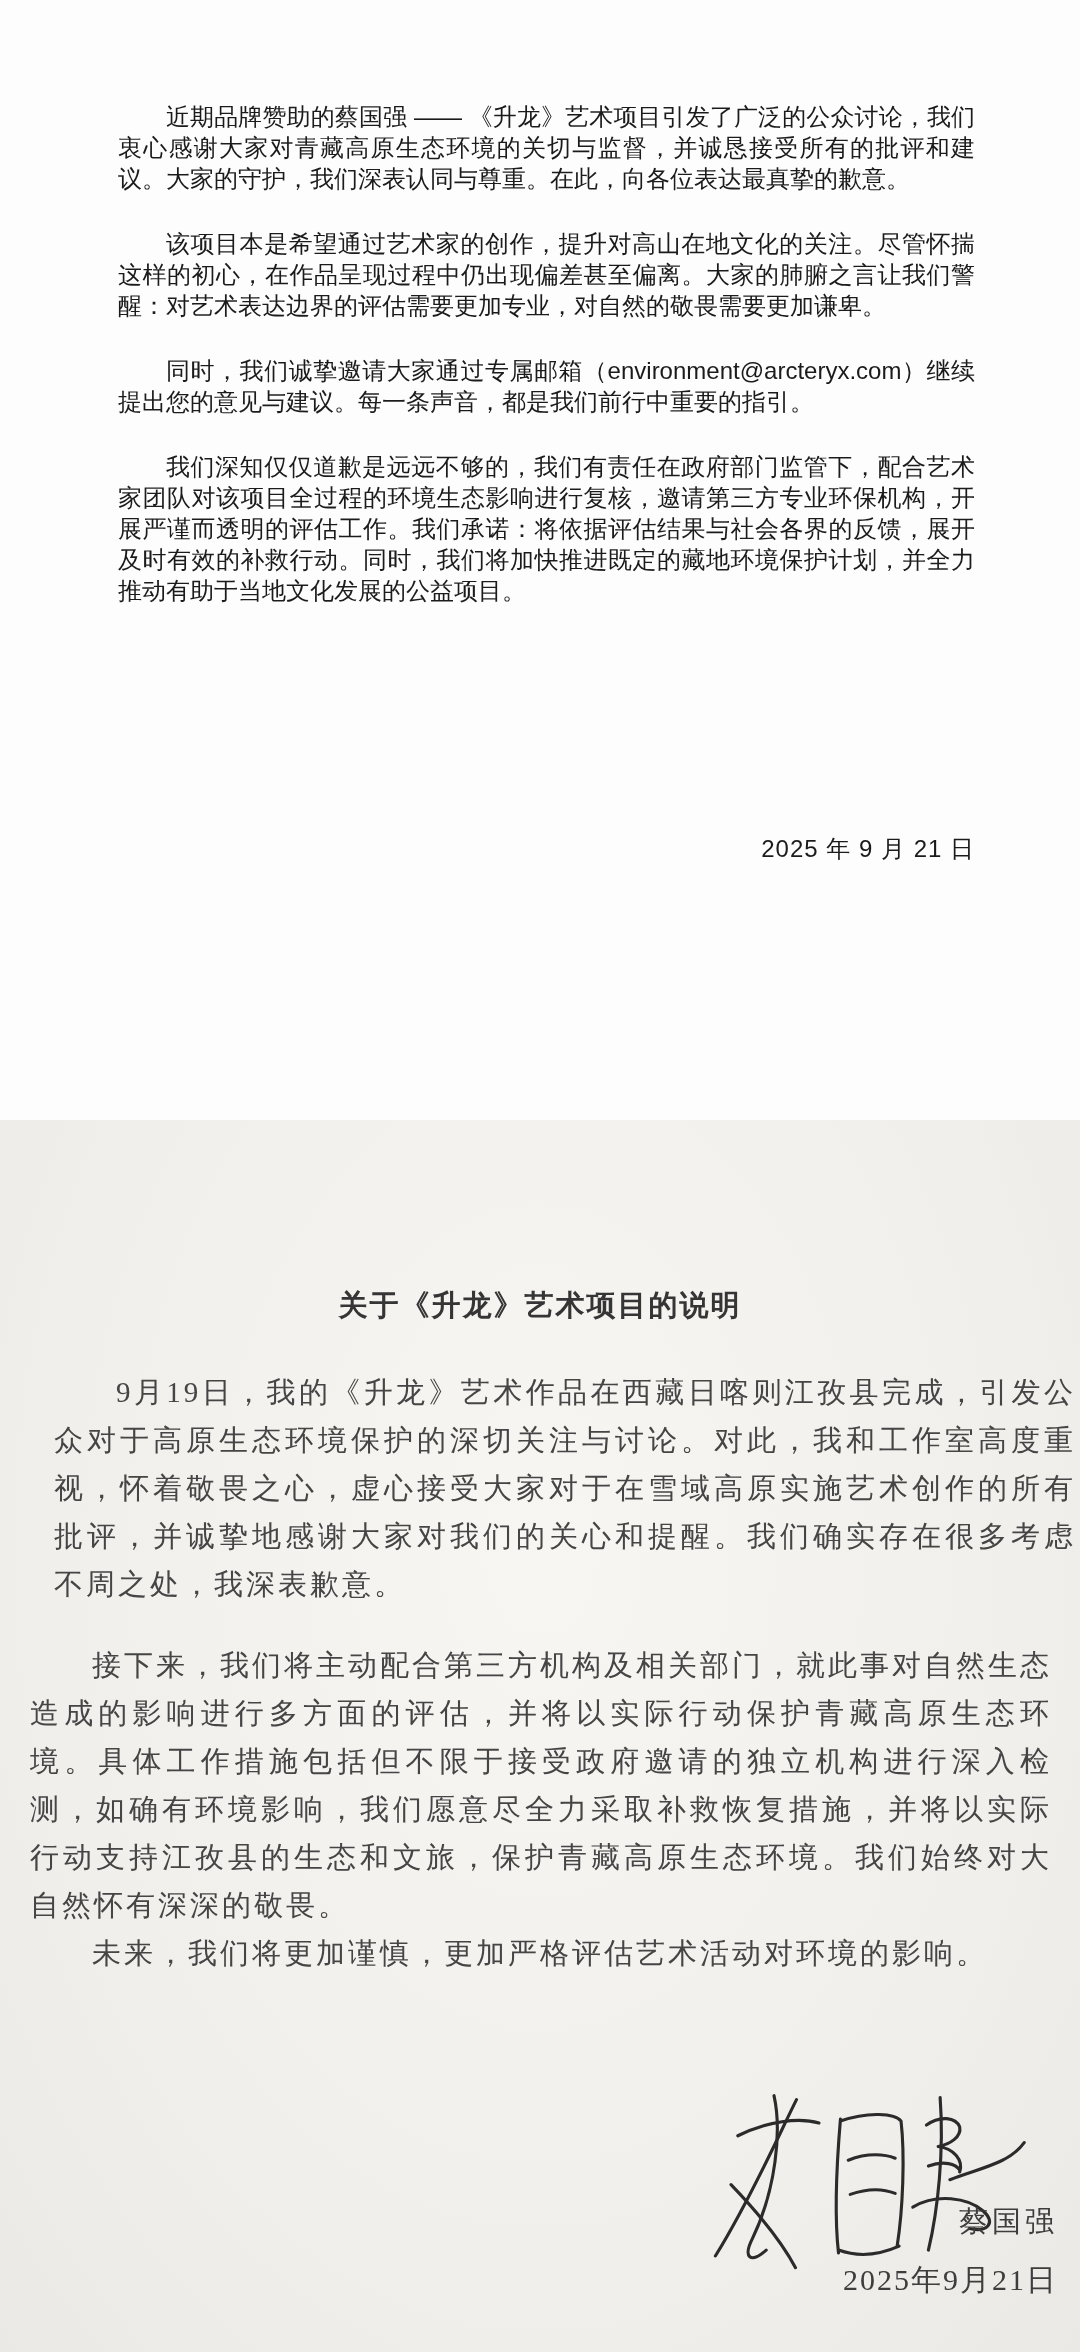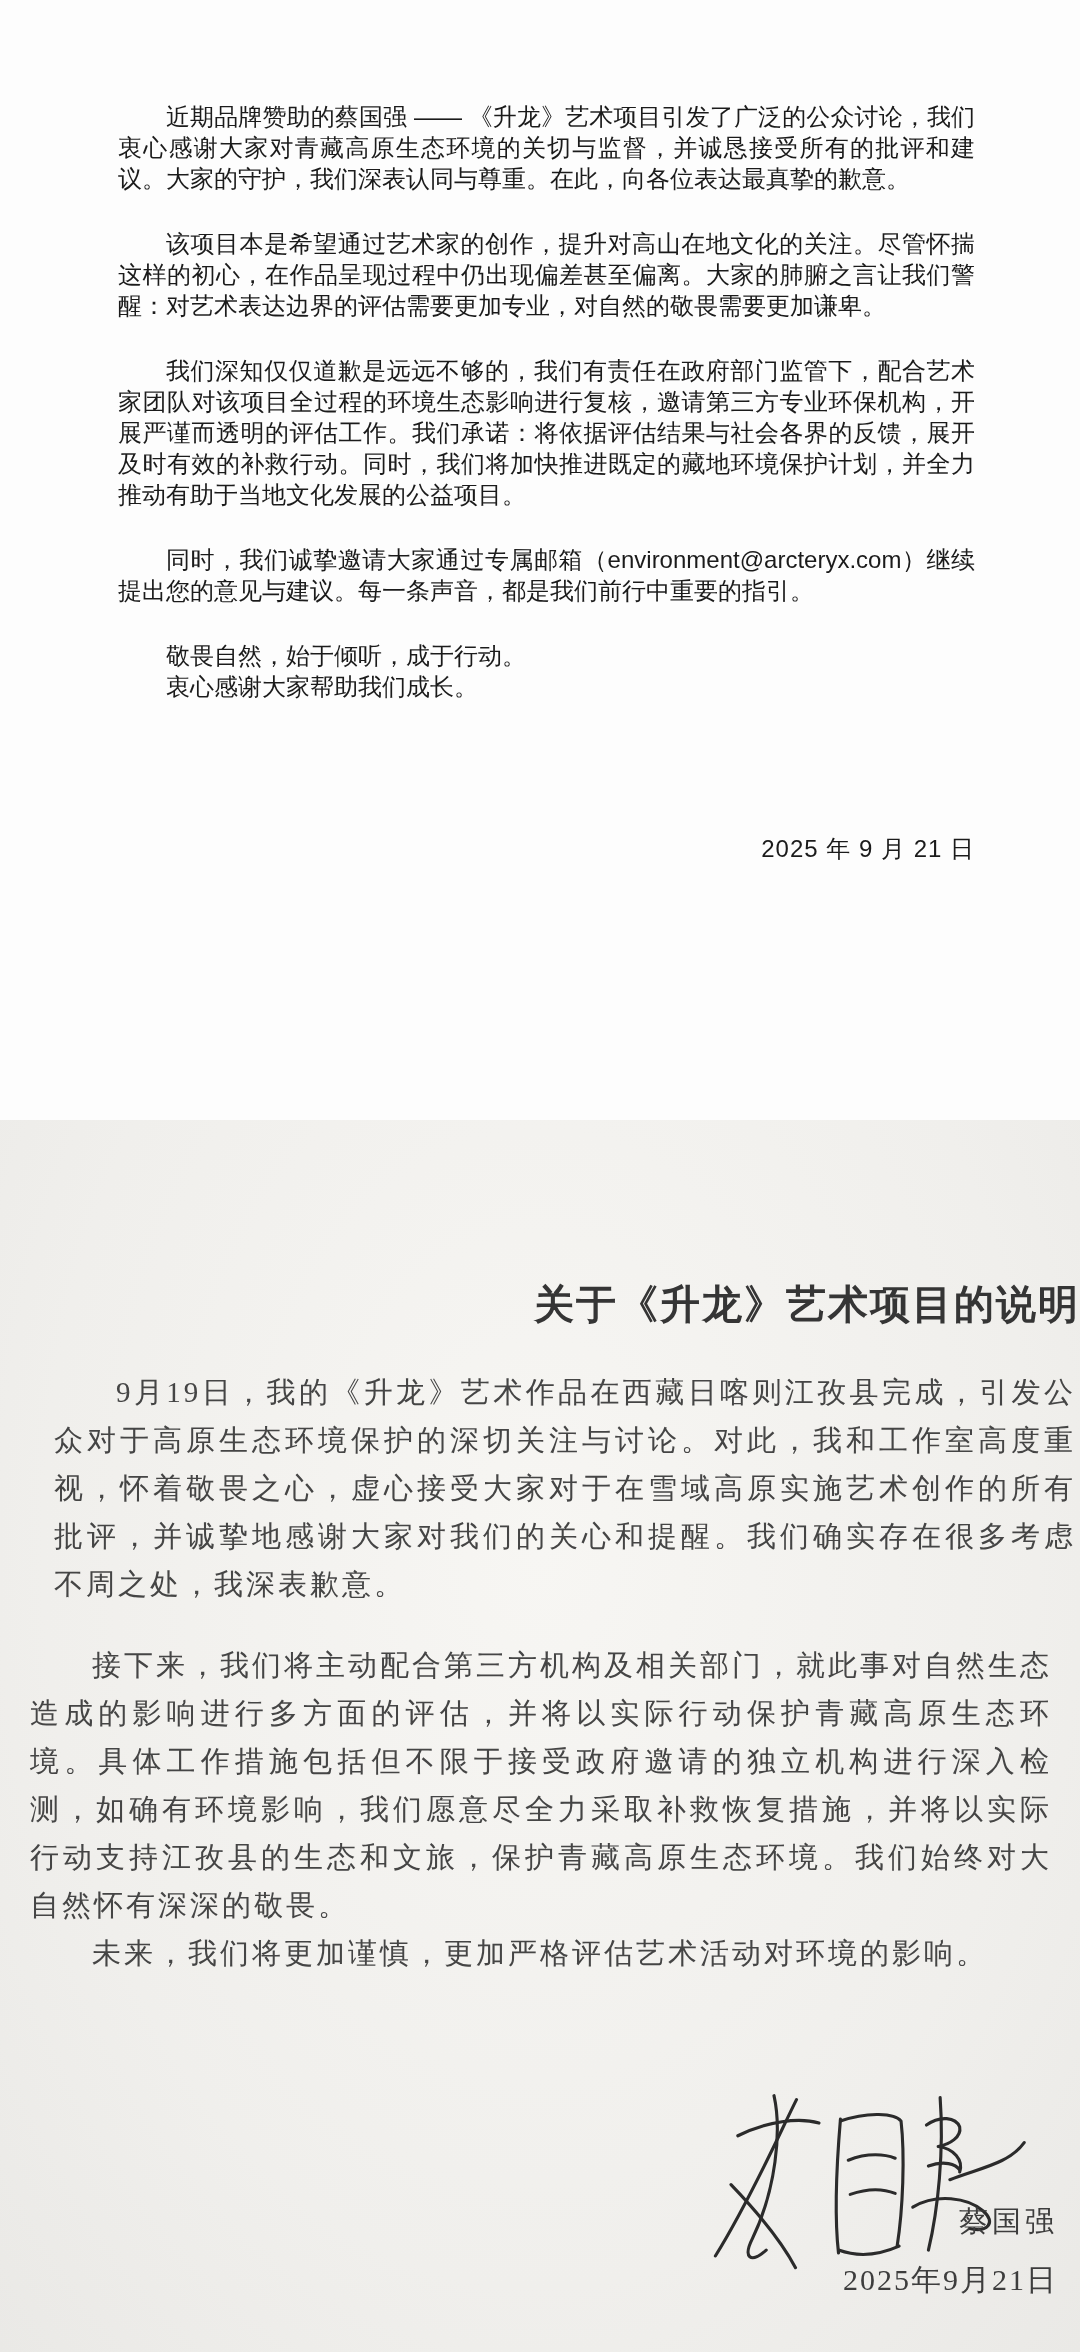--- a/index.html
+++ b/index.html
@@ -41,23 +41,23 @@
   .scan{
     position:absolute;
     left:0; top:1120px;
     width:1080px; height:1232px;
     background:radial-gradient(ellipse at 50% 35%, #f7f6f3 0%, #f0efec 65%, #eae9e6 100%);
   }
   .doc2-title{
     position:absolute;
     left:0; top:164px;
     width:1080px;
-    text-align:right;
+    text-align:center;
     font-family:"Liberation Serif",serif;
-    font-size:40px;
+    font-size:29px;
     line-height:42px;
     font-weight:700;
     letter-spacing:2px;
     color:#353535;
     filter:blur(0.3px);
   }
   .doc2-p{
     position:absolute;
     left:30px;
     width:1022px;
@@ -105,26 +105,22 @@
   }
 </style>
 </head>
 <body>
 
 <div class="page">
 
   <div class="doc1-body">
     <p>近期品牌赞助的蔡国强 —— 《升龙》艺术项目引发了广泛的公众讨论，我们衷心感谢大家对青藏高原生态环境的关切与监督，并诚恳接受所有的批评和建议。大家的守护，我们深表认同与尊重。在此，向各位表达最真挚的歉意。</p>
     <p>该项目本是希望通过艺术家的创作，提升对高山在地文化的关注。尽管怀揣这样的初心，在作品呈现过程中仍出现偏差甚至偏离。大家的肺腑之言让我们警醒：对艺术表达边界的评估需要更加专业，对自然的敬畏需要更加谦卑。</p>
+    <p>同时，我们诚挚邀请大家通过专属邮箱（environment@arcteryx.com）继续提出您的意见与建议。每一条声音，都是我们前行中重要的指引。</p>
     <p>我们深知仅仅道歉是远远不够的，我们有责任在政府部门监管下，配合艺术家团队对该项目全过程的环境生态影响进行复核，邀请第三方专业环保机构，开展严谨而透明的评估工作。我们承诺：将依据评估结果与社会各界的反馈，展开及时有效的补救行动。同时，我们将加快推进既定的藏地环境保护计划，并全力推动有助于当地文化发展的公益项目。</p>
-    <p>同时，我们诚挚邀请大家通过专属邮箱（environment@arcteryx.com）继续提出您的意见与建议。每一条声音，都是我们前行中重要的指引。</p>
-    <div>
-      <p class="closing-line">敬畏自然，始于倾听，成于行动。</p>
-      <p class="closing-line">衷心感谢大家帮助我们成长。</p>
-    </div>
   </div>
 
   <div class="doc1-sign">
     <div class="d1-date">2025 年 9 月 21 日</div>
   </div>
 
   <div class="scan">
 
     <div class="doc2-title">关于《升龙》艺术项目的说明</div>
 

